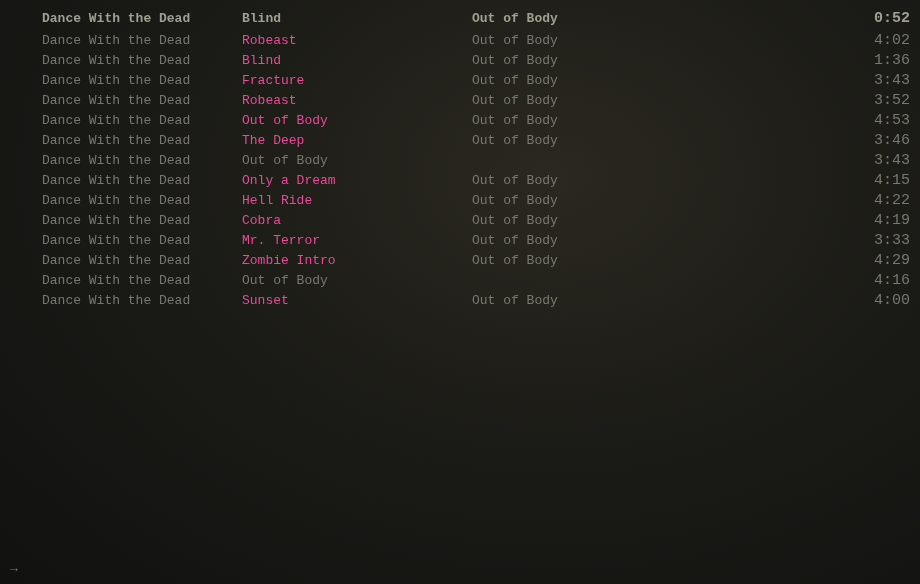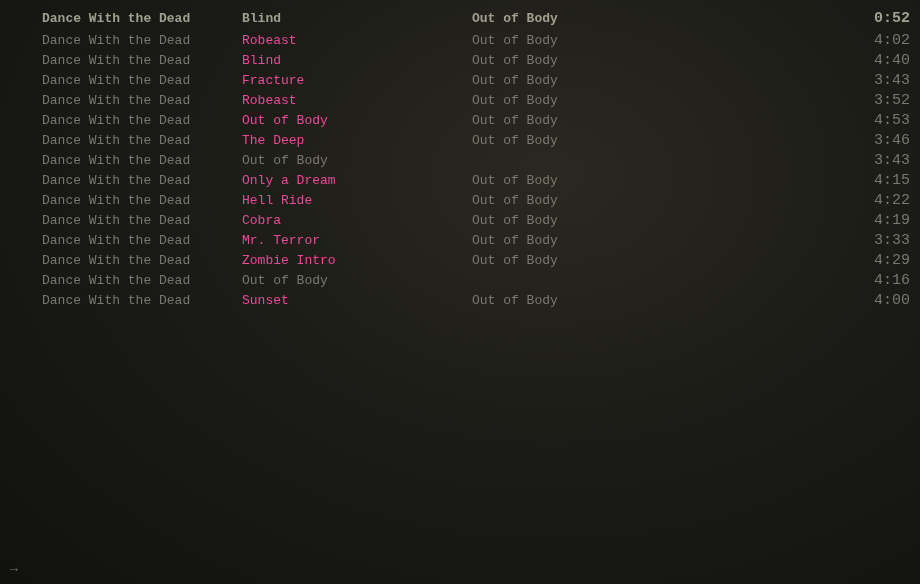--- a/index.html
+++ b/index.html
@@ -98,21 +98,21 @@
 <div class="track-row">
       <span class="col-artist">Dance With the Dead</span>
       <span class="col-title">Robeast</span>
       <span class="col-album">Out of Body</span>
       <span class="col-duration">4:02</span>
     </div>
     <div class="track-row">
       <span class="col-artist">Dance With the Dead</span>
       <span class="col-title">Blind</span>
       <span class="col-album">Out of Body</span>
-      <span class="col-duration">4:40</span>
+      <span class="col-duration">1:36</span>
     </div>
     <div class="track-row">
       <span class="col-artist">Dance With the Dead</span>
       <span class="col-title">Fracture</span>
       <span class="col-album">Out of Body</span>
       <span class="col-duration">3:43</span>
     </div>
     <div class="track-row">
       <span class="col-artist">Dance With the Dead</span>
       <span class="col-title">Robeast</span>

